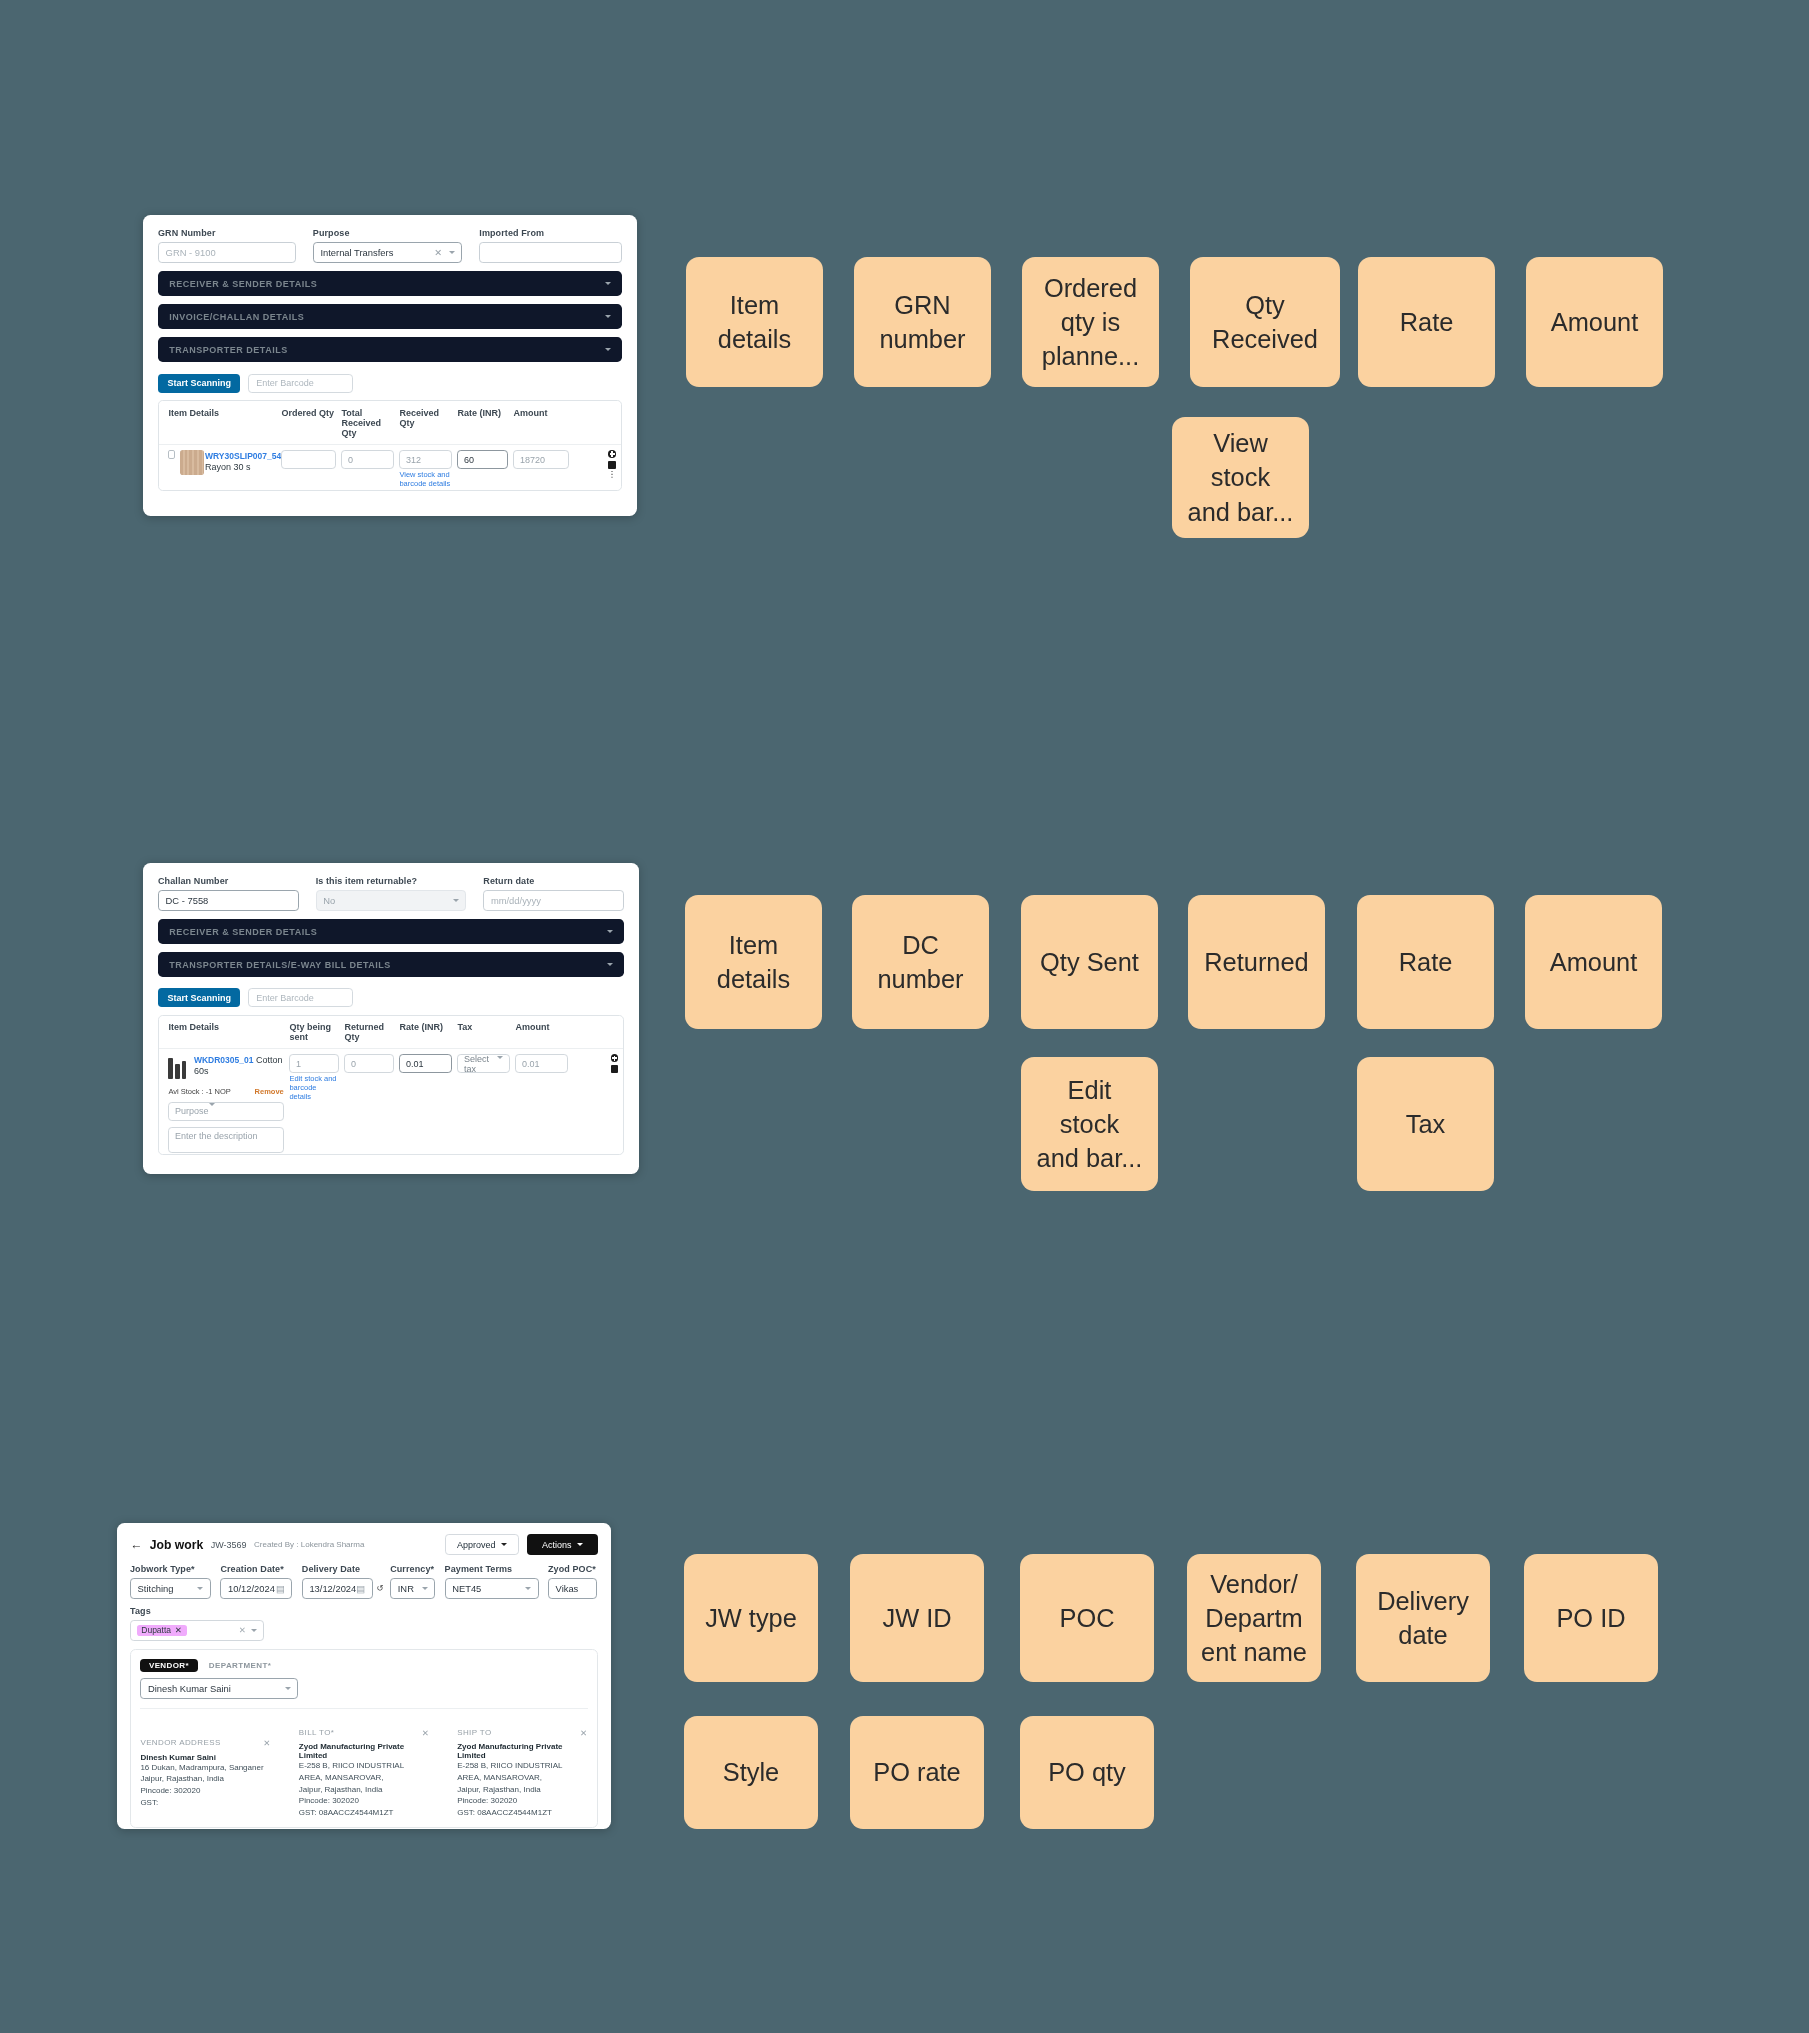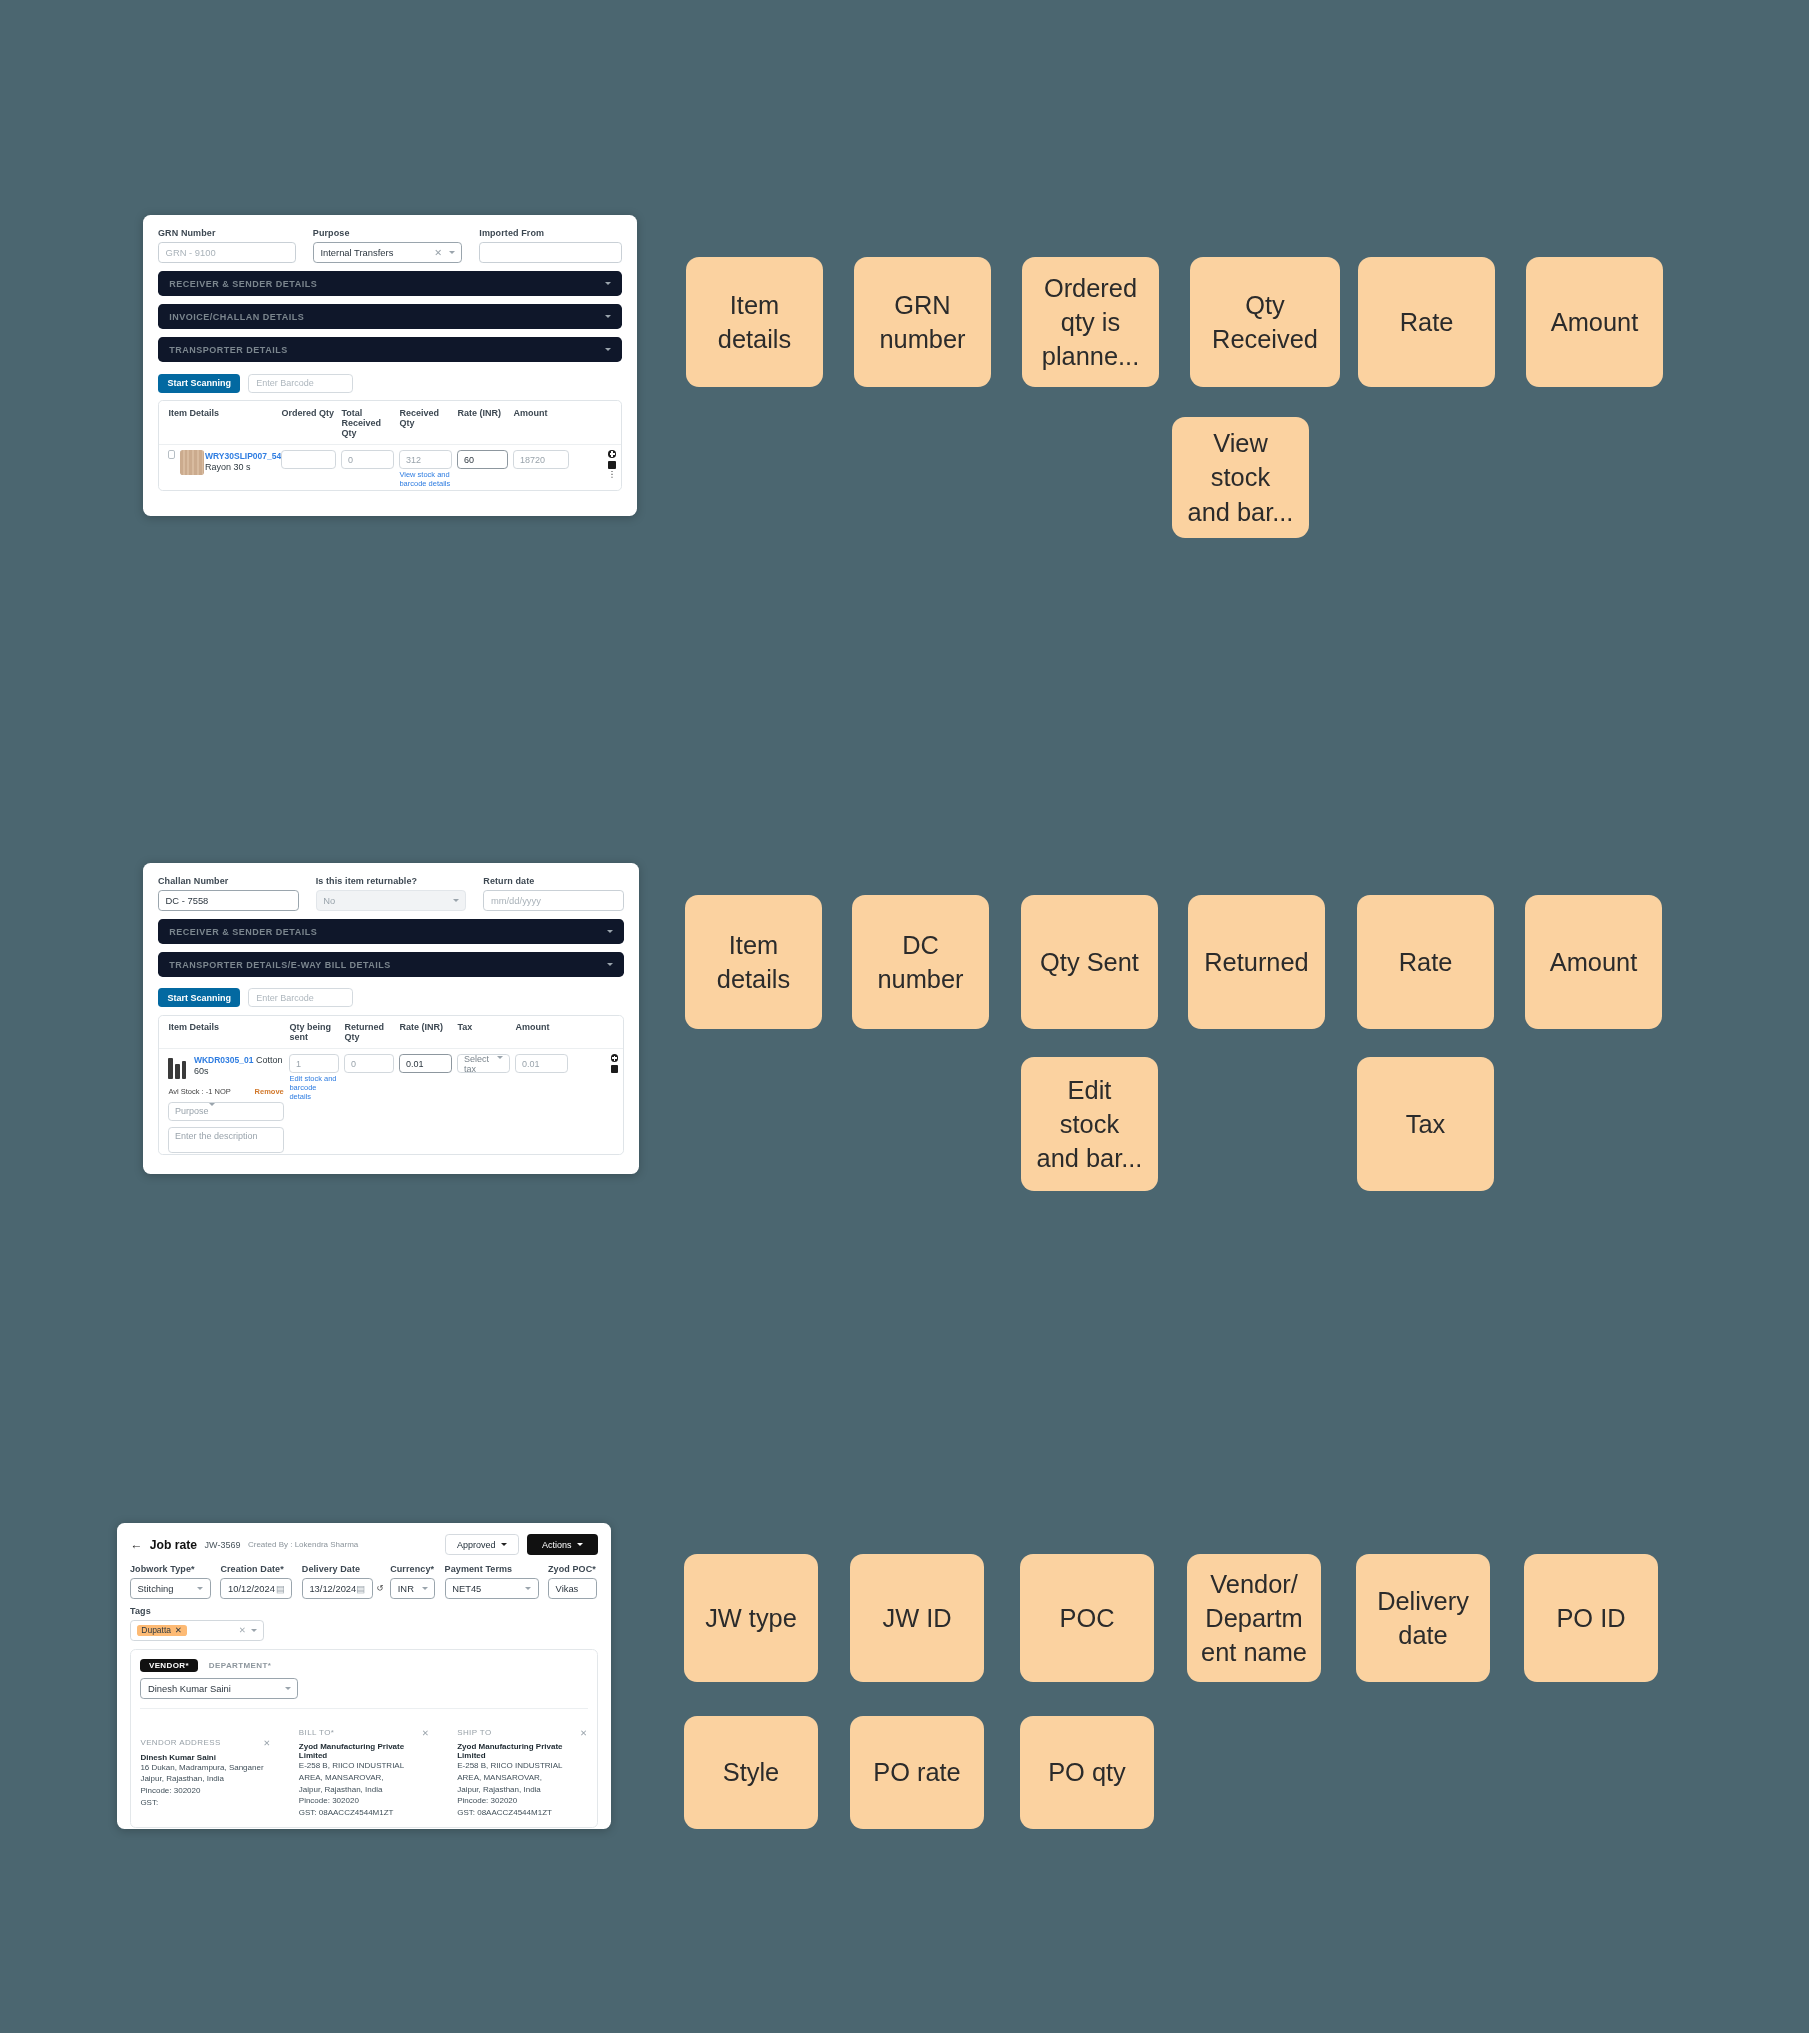--- a/index.html
+++ b/index.html
@@ -103,21 +103,21 @@
   .jw-id { font-size:9px; color:#4a555d; }
   .jw-by { font-size:8px; color:#8b949b; }
   .btn-outline { margin-left:auto; border:0.9px solid #d5dadf; border-radius:3.8px; height:21px; padding:0 11.3px;
                  display:flex; align-items:center; gap:5.6px; font-size:9px; color:#23303a; background:#fff;}
   .btn-dark { background:#111; color:#fff; border-radius:3.8px; height:21px; padding:0 15px;
               display:flex; align-items:center; gap:5.6px; font-size:9px;}
   .chev-w{width:0;height:0;border-left:3.3px solid transparent;border-right:3.3px solid transparent;border-top:3.8px solid #fff;}
   .chev-b{width:0;height:0;border-left:3.3px solid transparent;border-right:3.3px solid transparent;border-top:3.8px solid #222;}
   .grid6 { display:flex; gap:9.4px; margin-top:8.5px; }
   .tag-field { border:0.9px solid #d2d8dd; border-radius:3.8px; height:21px; display:flex; align-items:center; padding:0 5.6px; gap:5.6px; }
-  .tag { background:#fdba74; border-radius:2.8px; padding:0.9px 4.7px; font-size:8.5px; color:#2f3a41; display:flex; gap:3.8px;text-align:center;}
+  .tag { background:#f0abfc; border-radius:2.8px; padding:0.9px 4.7px; font-size:8.5px; color:#2f3a41; display:flex; gap:3.8px;text-align:center;}
   .panel { border:0.9px solid #e3e7ea; border-radius:5.6px; padding:8.5px 9.4px; margin-top:8.5px;}
   .pill-dark { background:#111; color:#fff; border-radius:3.8px; padding:1.9px 8.5px; font-size:8px; font-weight:700; letter-spacing:0.4px;}
   .pill-plain { color:#8d969d; font-size:8px; font-weight:700; letter-spacing:0.4px; padding:1.9px 3.8px;}
   .addr-col { flex:1; }
   .addr-head { display:flex; justify-content:space-between; font-size:8px; color:#98a1a8; letter-spacing:0.4px; }
   .addr-b { font-size:8px; font-weight:700; color:#1e2a32; margin-top:4.7px;}
   .addr-l { font-size:8px; color:#41505a; line-height:1.45;}
   .x { color:#9aa4ac; font-size:8.5px; }
 </style>
 </head>
@@ -348,21 +348,21 @@
   <div class="note" style="left:1021px; top:1057px; width:137px; height:134px; white-space:pre-line;">Edit
 stock
 and bar...</div>
   <div class="note" style="left:1357px; top:1057px; width:137px; height:134px; white-space:pre-line;">Tax</div>
 
   <div class="shot" style="left:117px; top:1523px; width:494px; height:306px;">
     <div class="shot-inner" style="padding:11.3px 13px;">
 
       <div class="jw-top">
         <span style="font-size:12.2px;color:#222;">←</span>
-        <span class="jw-title">Job rate</span>
+        <span class="jw-title">Job work</span>
         <span class="jw-id">JW-3569</span>
         <span class="jw-by">Created By : Lokendra Sharma</span>
         <div class="btn-outline">
           <span>Approved</span>
           <span class="chev-b"></span>
         </div>
         <div class="btn-dark">
           <span>Actions</span>
           <span class="chev-w"></span>
         </div>

